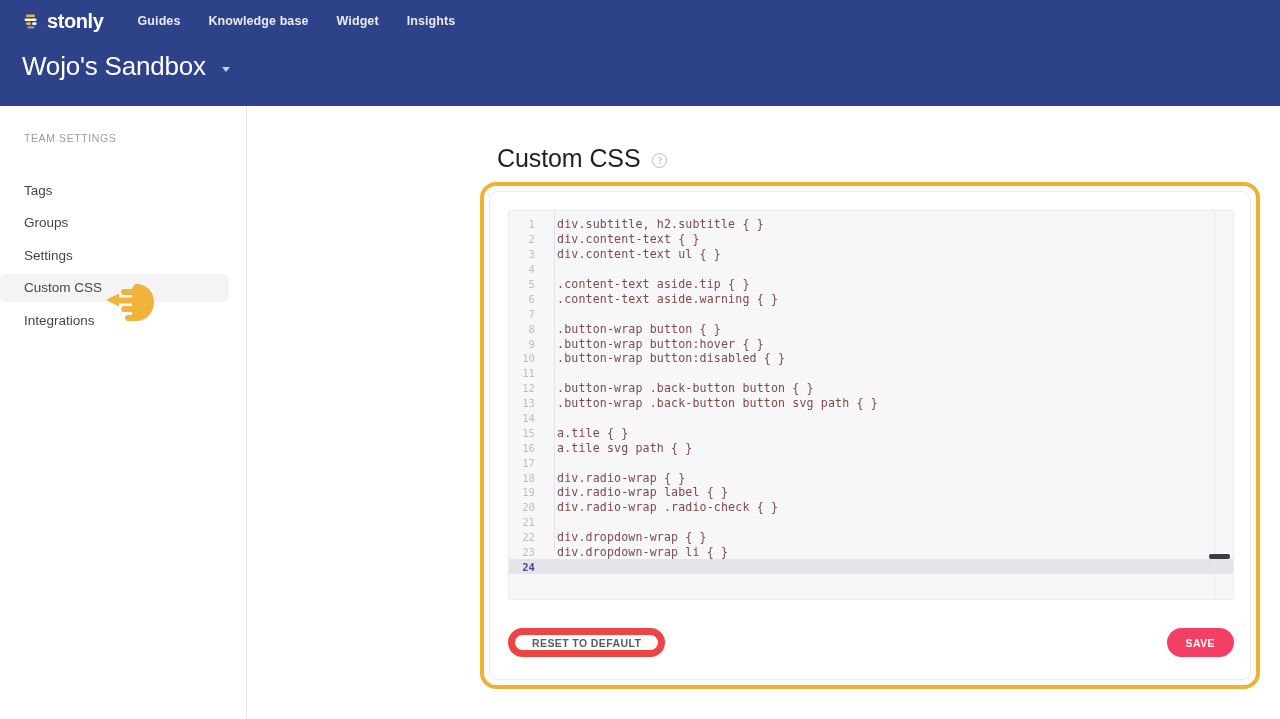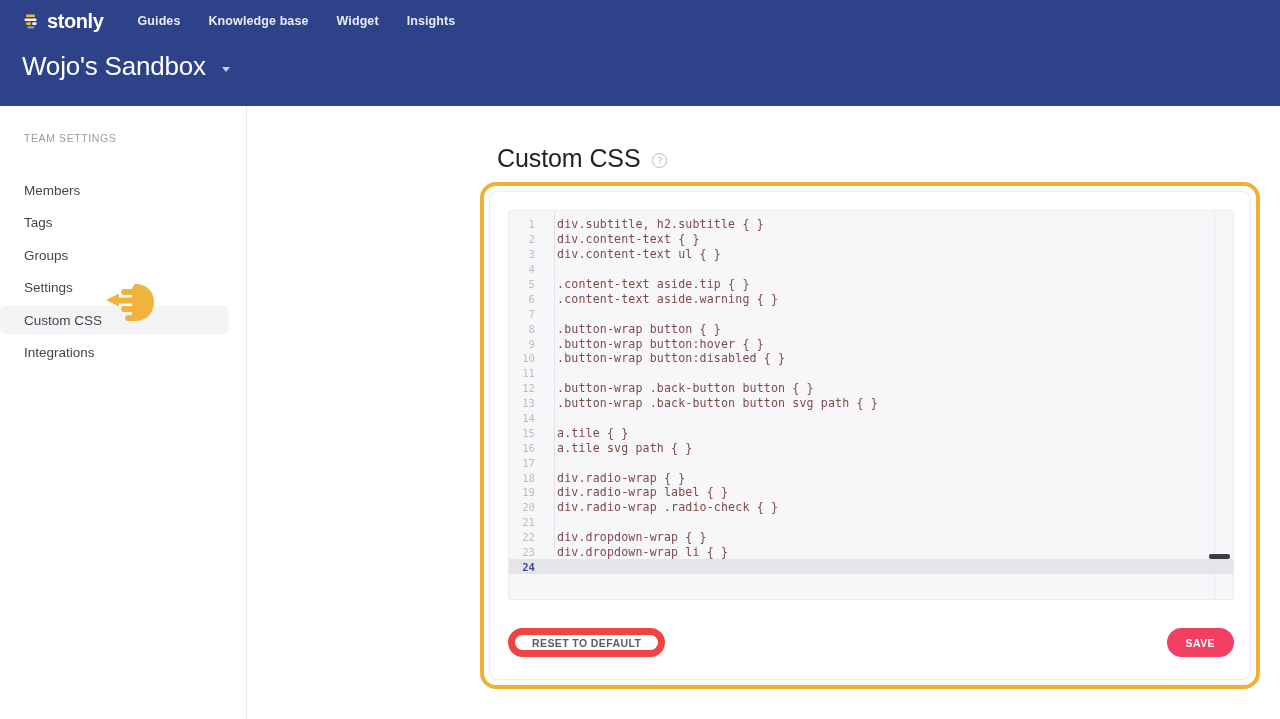--- a/index.html
+++ b/index.html
@@ -283,23 +283,20 @@
 
     <div class="team-row">
       <span class="team-title">Wojo's Sandbox</span>
       <span class="team-caret"></span>
     </div>
   </div>
 
   <div class="sidebar">
     <div class="sidebar-heading">TEAM SETTINGS</div>
 
-    <div class="side-item">
-      <span>Members</span>
-    </div>
     <div class="side-item">
       <span>Tags</span>
     </div>
     <div class="side-item">
       <span>Groups</span>
     </div>
     <div class="side-item">
       <span>Settings</span>
     </div>
     <div class="side-item active">

